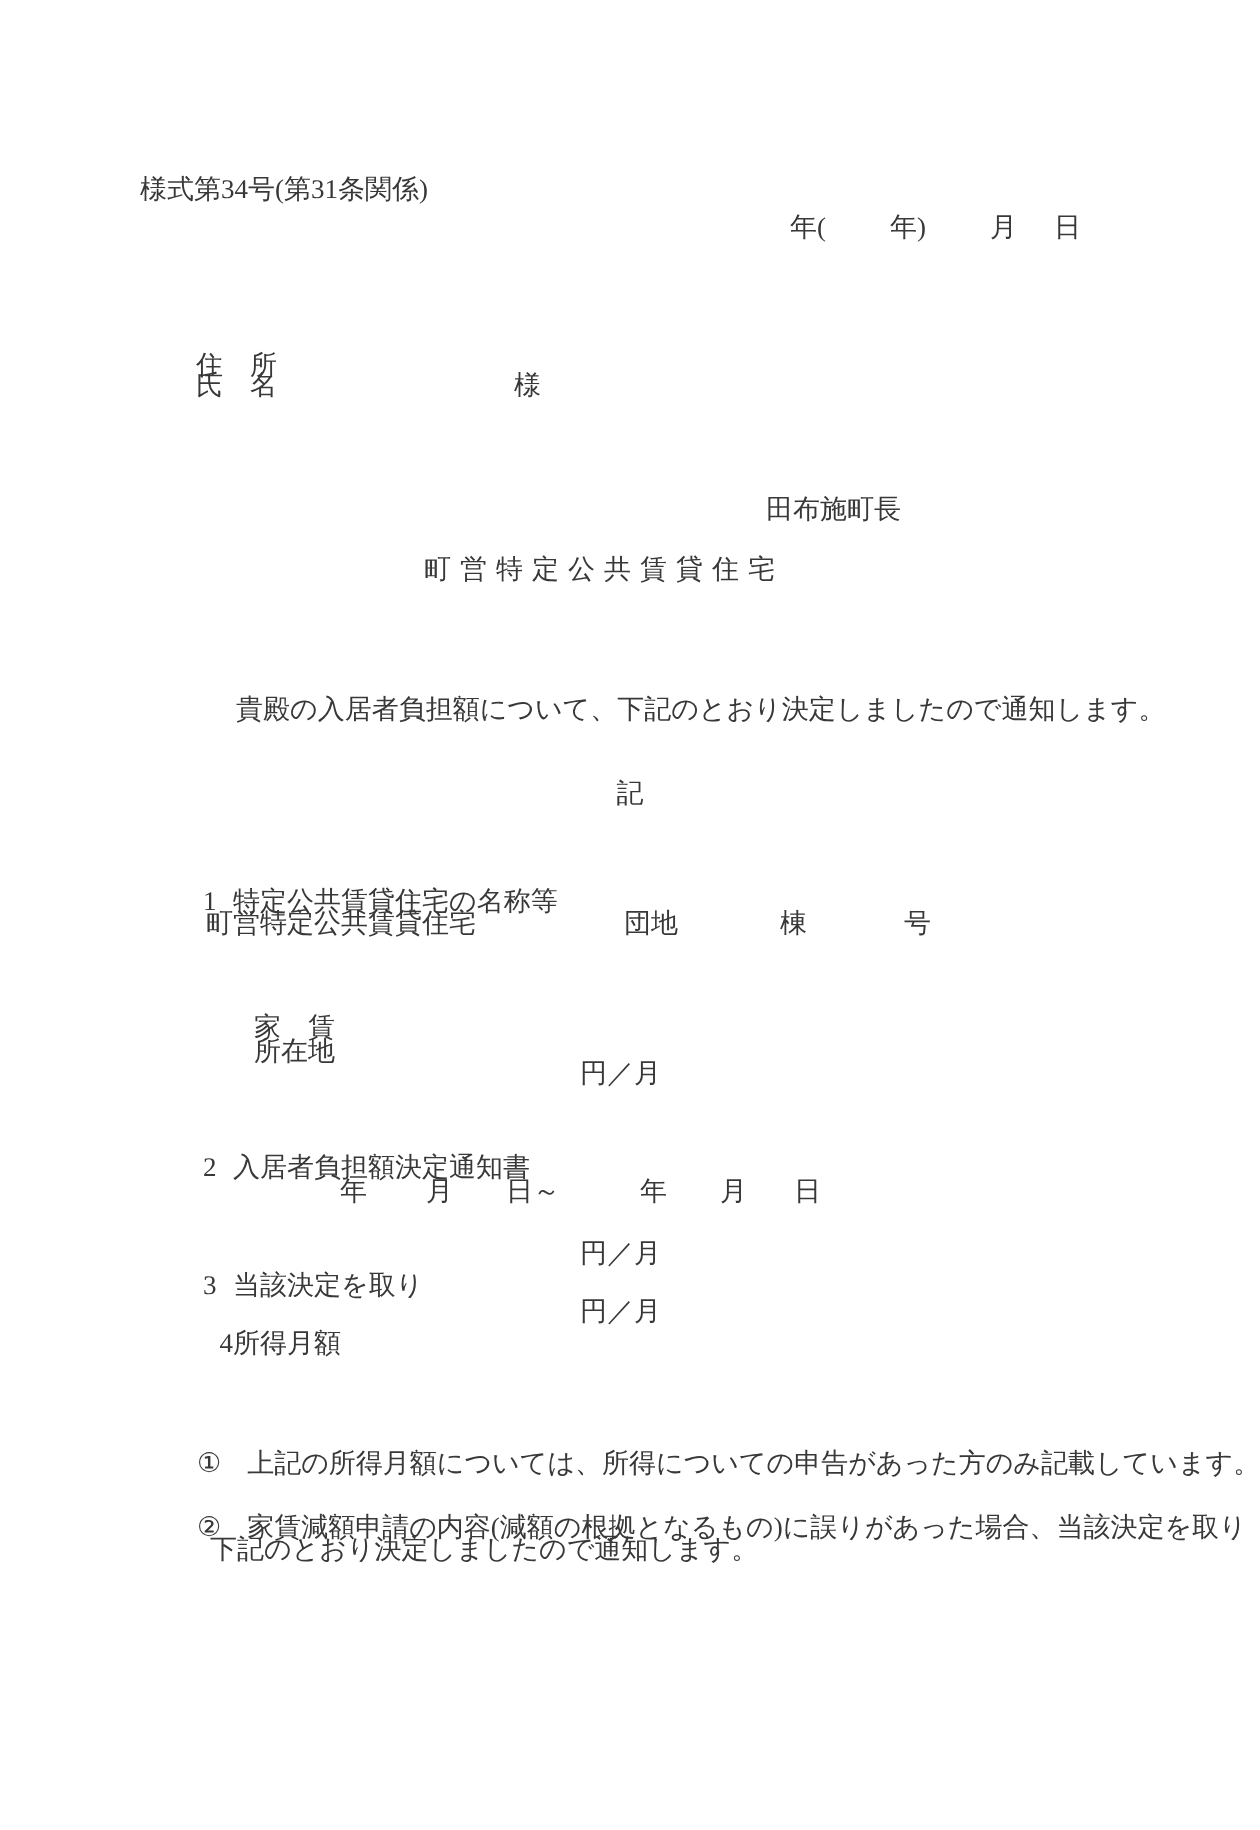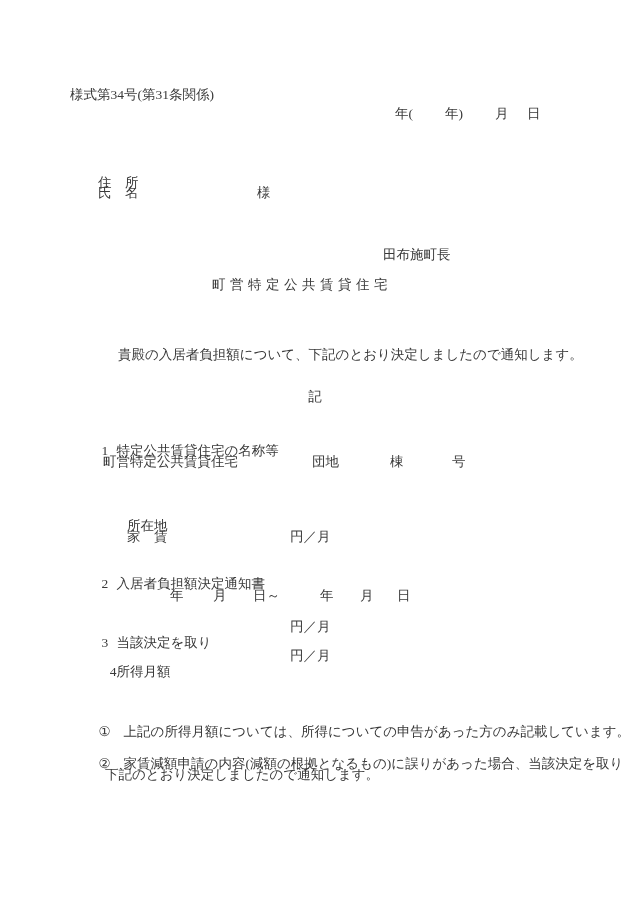--- a/index.html
+++ b/index.html
@@ -46,21 +46,21 @@
   <div class="abs centered" style="top:389px;">記</div>
 
   <div class="abs" style="left:88px; top:427px;">
     <span class="num">1</span><span>特定公共賃貸住宅の名称等</span>
   </div>
   <div class="abs" style="left:103px; top:454px;">町営特定公共賃貸住宅</div>
   <div class="abs" style="left:312px; top:454px;">団地</div>
   <div class="abs" style="left:390px; top:454px;">棟</div>
   <div class="abs" style="left:452px; top:454px;">号</div>
   <div class="abs" style="left:127px; top:502px;margin-top:16px;">所在地</div>
-  <div class="abs" style="left:127px; top:529px;">家　賃</div>
+  <div class="abs" style="left:127px; top:506px;">家　賃</div>
   <div class="abs" style="left:290px; top:529px;">円／月</div>
 
   <div class="abs" style="left:88px; top:560px;">
     <span class="num">2</span><span>入居者負担額決定通知書</span>
   </div>
   <div class="abs" style="left:0px; top:588px; width:630px;">
     <span class="abs" style="left:170px; top:0;">年</span>
     <span class="abs" style="left:213px; top:0;">月</span>
     <span class="abs" style="left:253px; top:0;">日～</span>
     <span class="abs" style="left:320px; top:0;">年</span>

